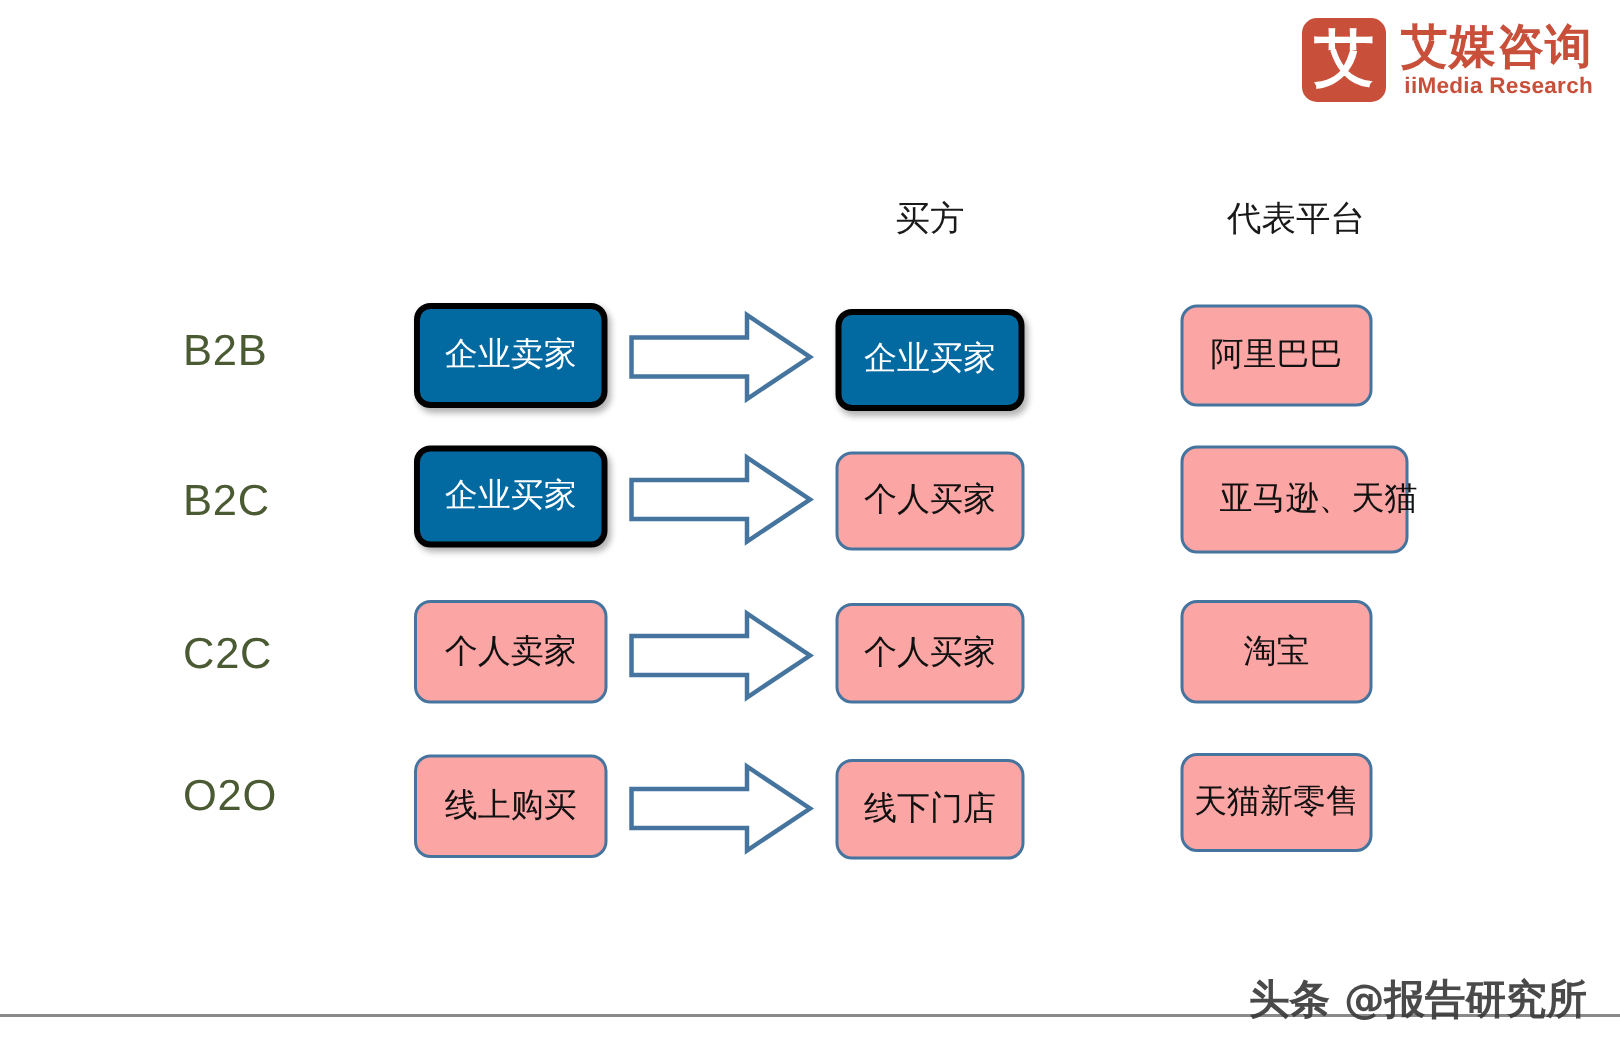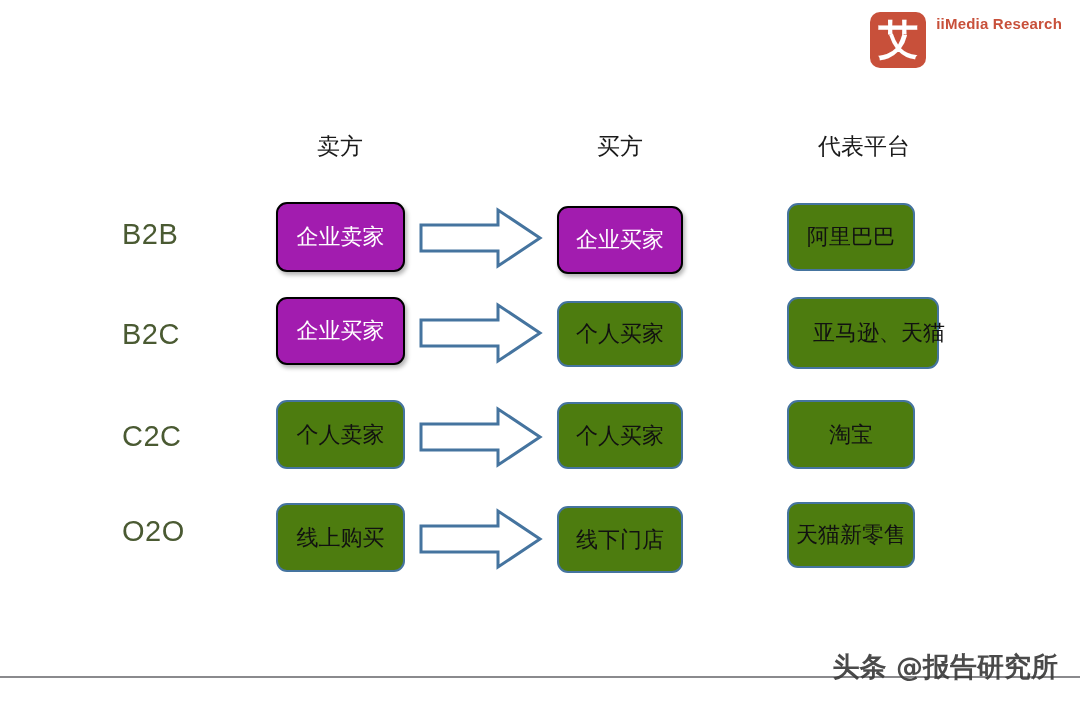--- a/index.html
+++ b/index.html
@@ -108,27 +108,27 @@
     border-radius: 11px;
     display: flex;
     align-items: center;
     justify-content: center;
     font-family: "DejaVu Sans", sans-serif;
     font-size: 22px;
     line-height: 26px;
     white-space: nowrap;
   }
   .node.filled {
-    background: #a21caf;
-    border: 2px solid #000000;
+    background: #0369a1;
+    border: 4px solid #000000;
     color: #ffffff;
     box-shadow: 2px 3px 4px rgba(0,0,0,0.30);
   }
   .node.outline {
-    background: #4d7c0f;
+    background: #fca5a5;
     border: 2px solid #45749F;
     color: #111111;
   }
 
   
   .arrow {
     position: absolute;
   }
   .arrow svg { display: block; }
 
@@ -155,27 +155,27 @@
   }
 </style>
 </head>
 <body>
 
 <div class="brand">
   <div class="brand-mark">
     <span>艾</span>
   </div>
   <div class="brand-text">
+    <div class="brand-cn">艾媒咨询</div>
     <div class="brand-en">iiMedia Research</div>
   </div>
 </div>
 
 <div class="diagram">
 
-  <div class="col-header h-seller">卖方</div>
   <div class="col-header h-buyer">买方</div>
   <div class="col-header h-platform">代表平台</div>
 
   <div class="row-label" style="left:122px; top:220px;">B2B</div>
 
   <div class="node filled" style="left:276px; top:202px; width:129px; height:70px;">企业卖家</div>
 
   <div class="arrow" style="left:419px; top:207px;">
     <svg width="124" height="62" viewBox="0 0 124 62">
       <path d="M2,18 L79,18 L79,3 L121,31 L79,59 L79,44 L2,44 Z" fill="#ffffff" stroke="#45749F" stroke-width="3" stroke-linejoin="miter"></path>

